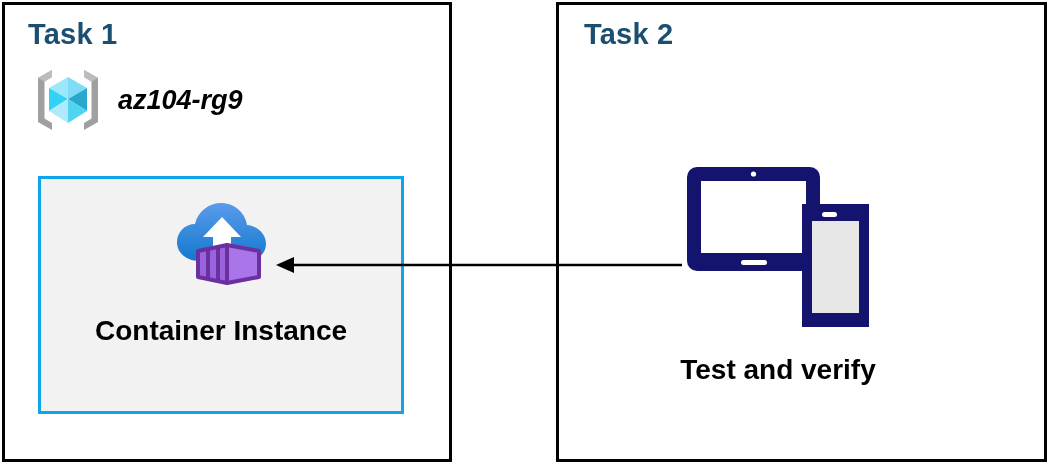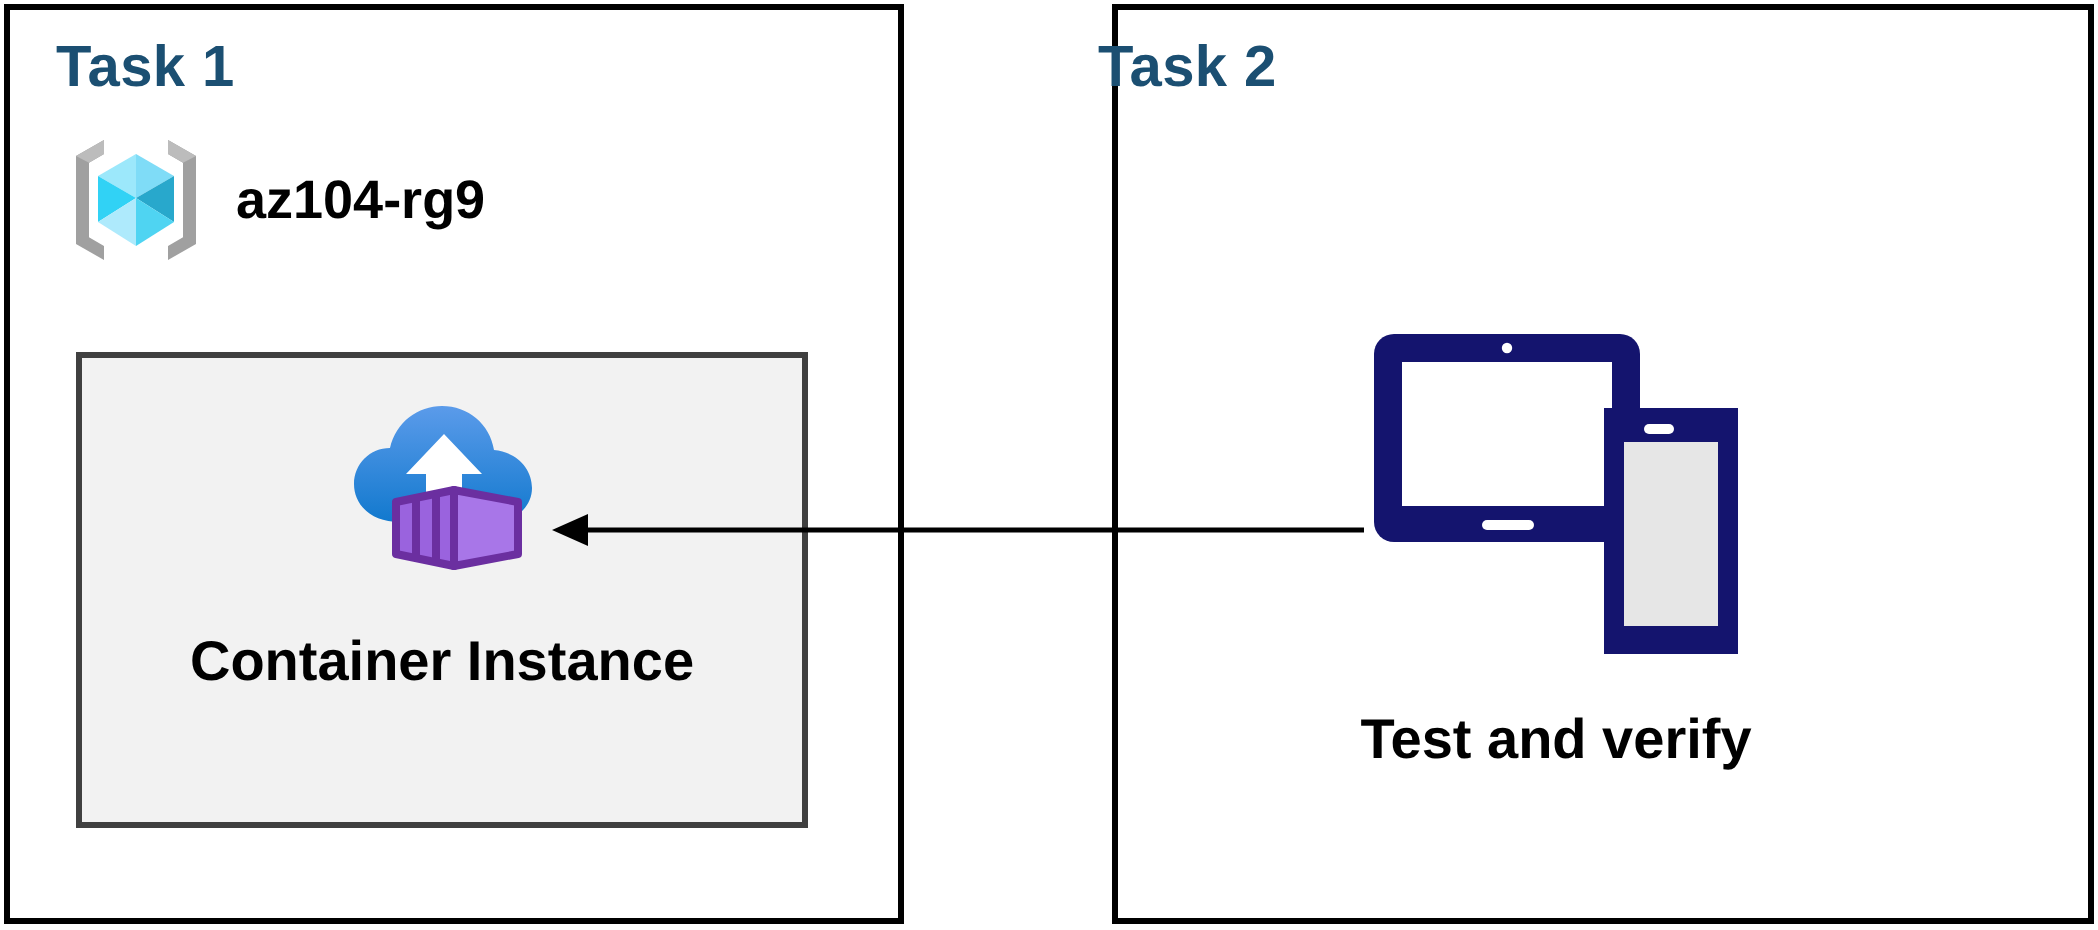--- a/index.html
+++ b/index.html
@@ -33,48 +33,49 @@
 
   .panel-title {
     position: absolute;
     font-size: 29px;
     font-weight: bold;
     color: #1b4f72;
     letter-spacing: 0.2px;
     white-space: nowrap;
   }
   #title-task1 { left: 28px;  top: 18px; }
-  #title-task2 { left: 549px; top: 18px; }
+  #title-task2 { left: 584px; top: 18px; }
 
   
   #rg-row {
     position: absolute;
     left: 32px;
     top: 64px;
     display: flex;
     align-items: center;
     gap: 14px;
   }
   #rg-icon { width: 72px; height: 72px; display: block; }
   #rg-label {
     font-size: 27px;
     font-weight: bold;
     color: #000000;
     white-space: nowrap;
+    font-style: italic;
   }
 
   
   #aci-box {
     position: absolute;
     left: 38px;
     top: 176px;
     width: 366px;
     height: 238px;
     box-sizing: border-box;
-    border: 3px solid #404040;
+    border: 3px solid #0ea5e9;
     background: #f2f2f2;
     display: flex;
     flex-direction: column;
     align-items: center;
   }
   #aci-icon {
     width: 100px;
     height: 90px;
     display: block;
     margin-top: 20px;

